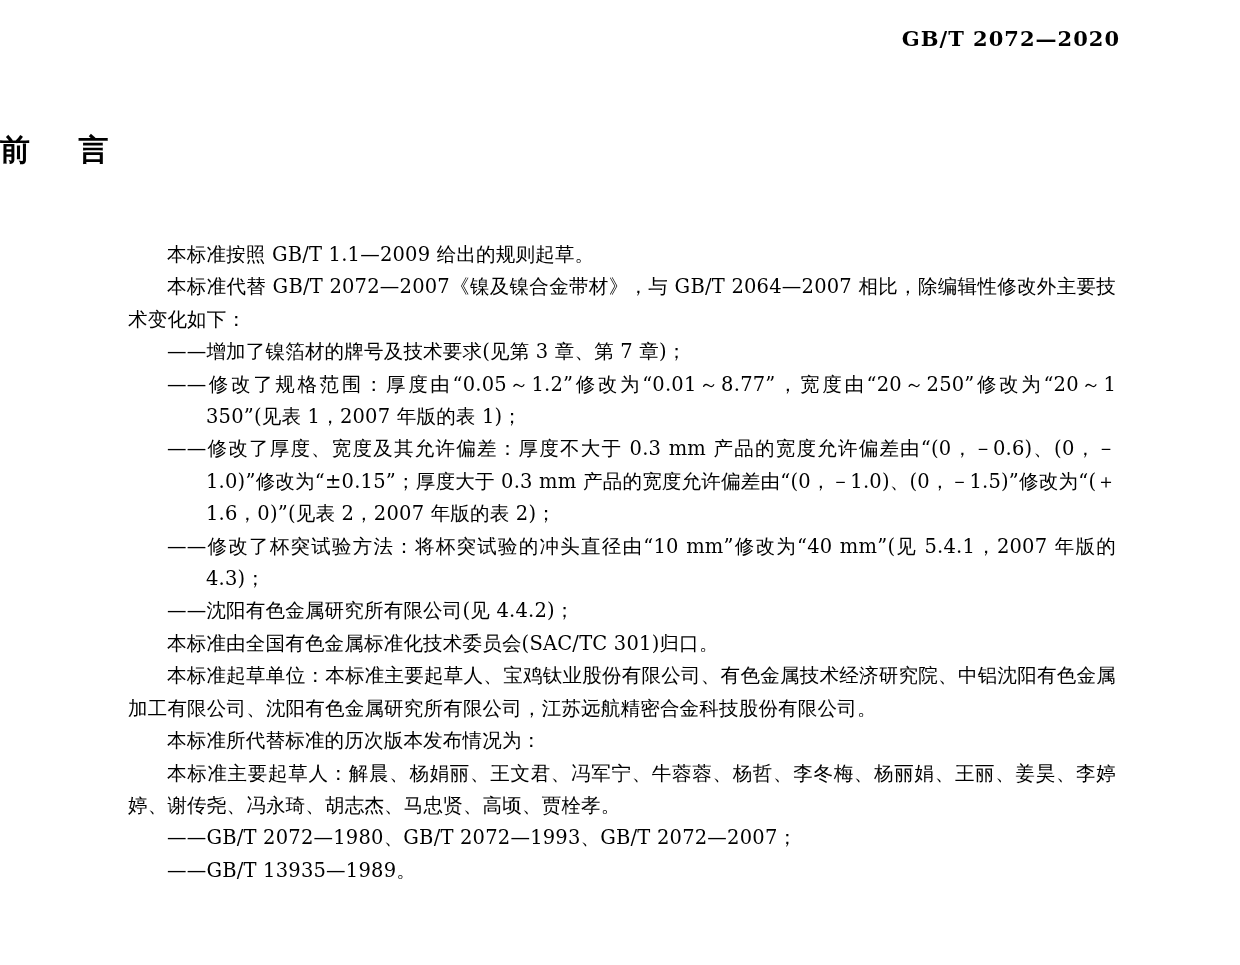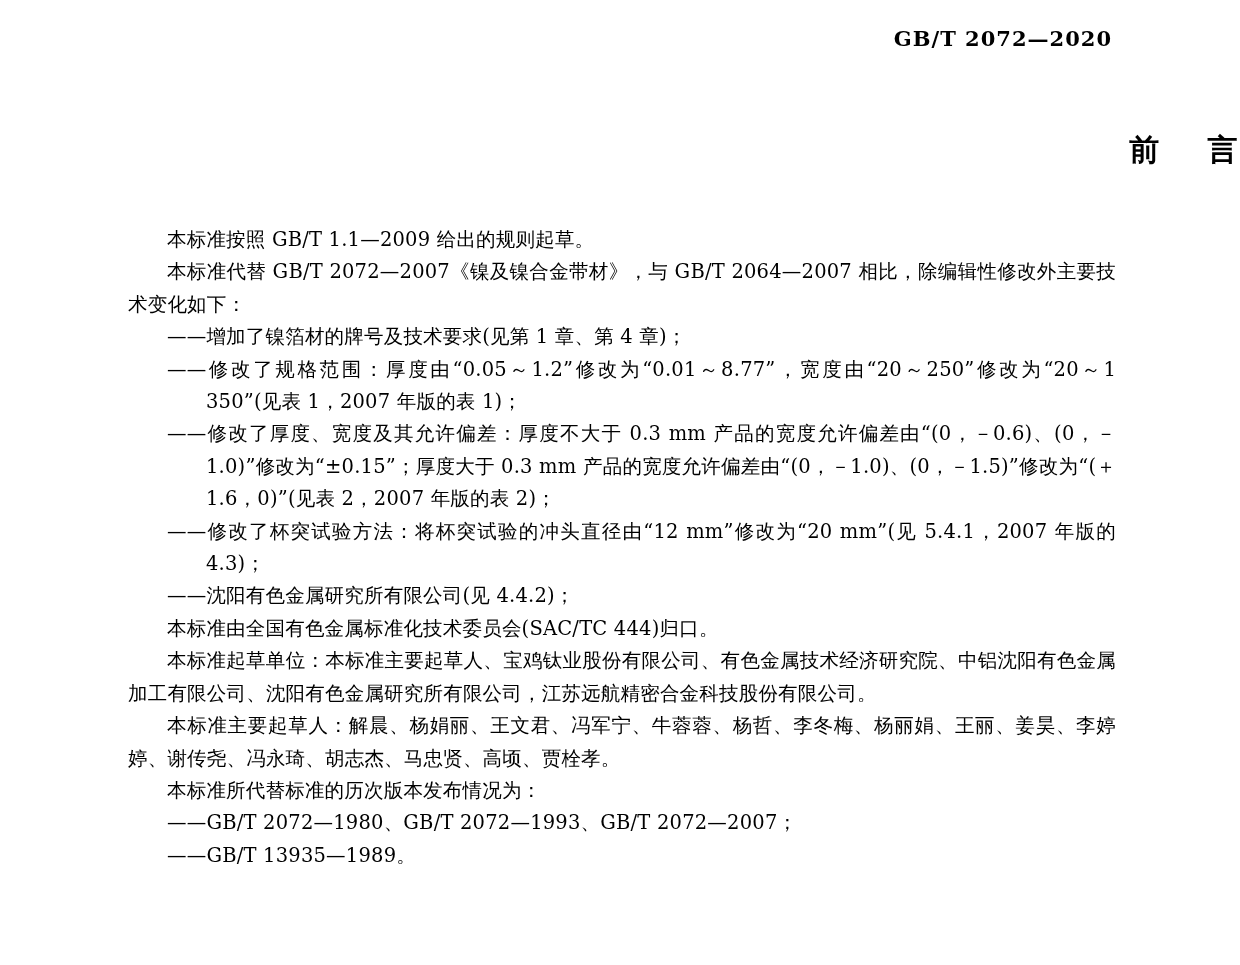--- a/index.html
+++ b/index.html
@@ -17,45 +17,45 @@
   }
   .page {
     position: relative;
     width: 1240px;
     height: 965px;
     box-sizing: border-box;
   }
   .header {
     position: absolute;
     top: 26px;
-    right: 128px;
+    right: 120px;
     font-family: "DejaVu Serif", "Liberation Serif", serif;
     font-size: 21px;
     font-weight: bold;
     letter-spacing: 1px;
     white-space: nowrap;
     margin-left: 40px;
   }
   .doc-title {
     position: absolute;
     top: 130px;
     left: 0;
     width: 1240px;
-    text-align: right;
+    text-align: left;
     font-size: 30px;
     font-weight: bold;
     letter-spacing: 0.08em;
   }
   .doc-title .gap {
     display: inline-block;
     width: 46px;
   }
   .body-block {
     position: absolute;
-    top: 224px;
+    top: 239px;
     left: 128px;
     width: 988px;
   }
   p {
     margin: 0 0 0 0;
     font-size: 19.5px;
     line-height: 32.4px;
     text-align: justify;
     text-justify: inter-ideograph;
     letter-spacing: 0.2px;
@@ -80,26 +80,26 @@
 
   <div class="header">GB/T 2072—2020</div>
 
   <div class="doc-title">
     <span>前</span><span class="gap"></span><span>言</span>
   </div>
 
   <div class="body-block" id="foreword-body">
       <p class="indent">本标准按照 GB/T 1.1—2009 给出的规则起草。</p>
       <p class="indent">本标准代替 GB/T 2072—2007《镍及镍合金带材》，与 GB/T 2064—2007 相比，除编辑性修改外主要技术变化如下：</p>
-      <p class="dash">——增加了镍箔材的牌号及技术要求(见第 1 章、第 4 章)；</p>
+      <p class="dash">——增加了镍箔材的牌号及技术要求(见第 3 章、第 7 章)；</p>
       <p class="dash">——修改了规格范围：厚度由“0.05～1.2”修改为“0.01～8.77”，宽度由“20～250”修改为“20～1 350”(见表 1，2007 年版的表 1)；</p>
       <p class="dash">——修改了厚度、宽度及其允许偏差：厚度不大于 0.3 mm 产品的宽度允许偏差由“(0，－0.6)、(0，－1.0)”修改为“±0.15”；厚度大于 0.3 mm 产品的宽度允许偏差由“(0，－1.0)、(0，－1.5)”修改为“(＋1.6，0)”(见表 2，2007 年版的表 2)；</p>
-      <p class="dash">——修改了杯突试验方法：将杯突试验的冲头直径由“12 mm”修改为“20 mm”(见 5.4.1，2007 年版的 4.3)；</p>
+      <p class="dash">——修改了杯突试验方法：将杯突试验的冲头直径由“10 mm”修改为“40 mm”(见 5.4.1，2007 年版的 4.3)；</p>
       <p class="dash">——沈阳有色金属研究所有限公司(见 4.4.2)；</p>
-      <p class="indent">本标准由全国有色金属标准化技术委员会(SAC/TC 444)归口。</p>
+      <p class="indent">本标准由全国有色金属标准化技术委员会(SAC/TC 301)归口。</p>
       <p class="indent">本标准起草单位：本标准主要起草人、宝鸡钛业股份有限公司、有色金属技术经济研究院、中铝沈阳有色金属加工有限公司、沈阳有色金属研究所有限公司，江苏远航精密合金科技股份有限公司。</p>
+      <p class="indent">本标准所代替标准的历次版本发布情况为：</p>
       <p class="indent">本标准主要起草人：解晨、杨娟丽、王文君、冯军宁、牛蓉蓉、杨哲、李冬梅、杨丽娟、王丽、姜昊、李婷婷、谢传尧、冯永琦、胡志杰、马忠贤、高顷、贾栓孝。</p>
-      <p class="indent">本标准所代替标准的历次版本发布情况为：</p>
       <p class="dash-simple">——GB/T 2072—1980、GB/T 2072—1993、GB/T 2072—2007；</p>
       <p class="dash-simple">——GB/T 13935—1989。</p>
     </div>
 
 </div>
 
 </body></html>

